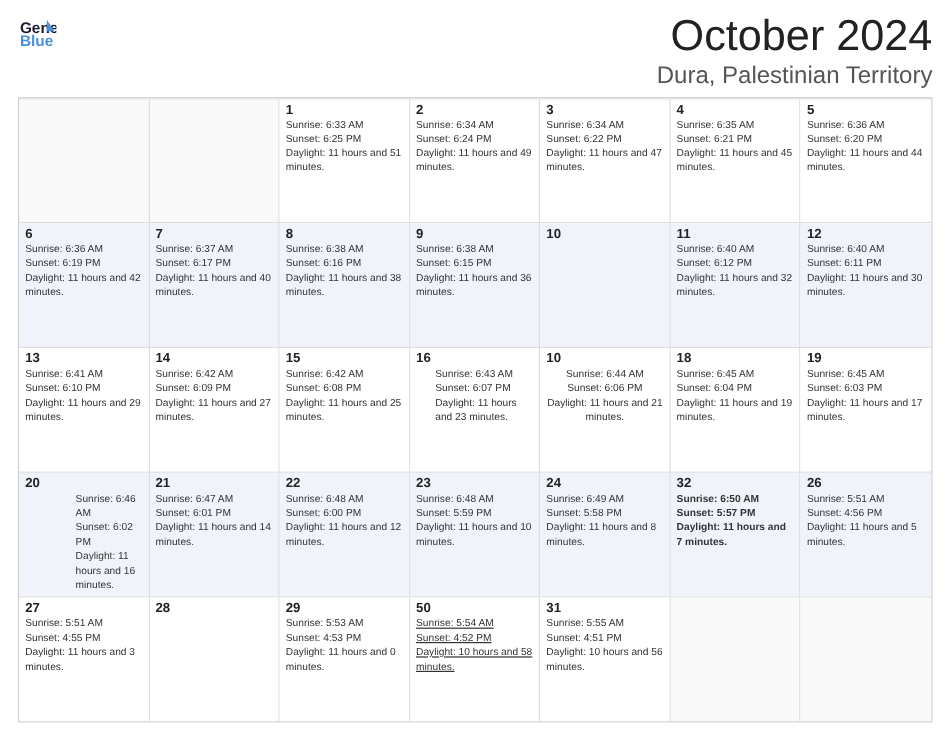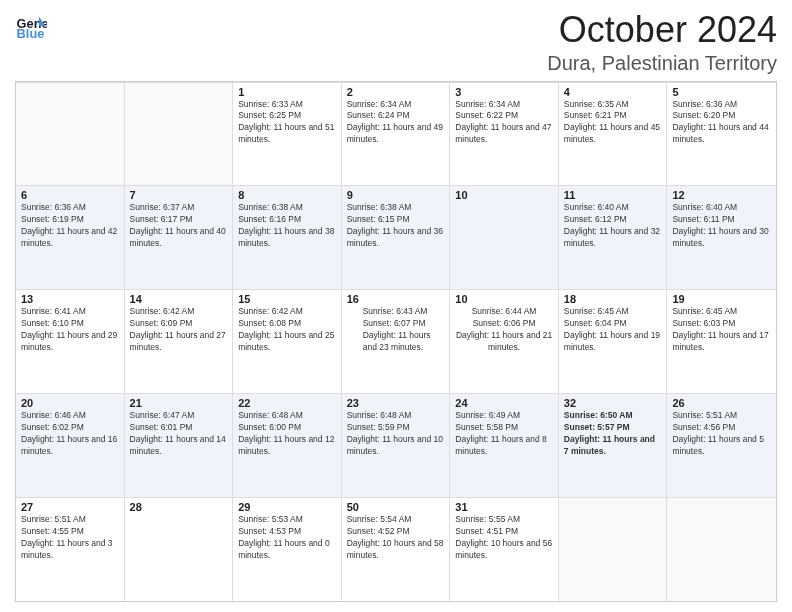--- a/index.html
+++ b/index.html
@@ -236,21 +236,21 @@
           <div class="cal-cell">
             <span class="day-num">19</span>
             <div class="cell-info" style="white-space: pre-line;">Sunrise: 6:45 AM
 Sunset: 6:03 PM
 Daylight: 11 hours and 17 minutes.</div>
           </div>
         </div>
         <div class="cal-row">
           <div class="cal-cell alt-row">
             <span class="day-num">20</span>
-            <div class="cell-info" style="white-space: pre-line;">Sunrise: 6:46 AM
+            <div class="cell-info" style="white-space: pre-line; margin-left: 42px;">Sunrise: 6:46 AM
 Sunset: 6:02 PM
 Daylight: 11 hours and 16 minutes.</div>
           </div>
           <div class="cal-cell alt-row">
             <span class="day-num">21</span>
             <div class="cell-info" style="white-space: pre-line;">Sunrise: 6:47 AM
 Sunset: 6:01 PM
 Daylight: 11 hours and 14 minutes.</div>
           </div>
           <div class="cal-cell alt-row">
@@ -295,21 +295,21 @@
             <span class="day-num">28</span>
           </div>
           <div class="cal-cell">
             <span class="day-num">29</span>
             <div class="cell-info" style="white-space: pre-line;">Sunrise: 5:53 AM
 Sunset: 4:53 PM
 Daylight: 11 hours and 0 minutes.</div>
           </div>
           <div class="cal-cell">
             <span class="day-num">50</span>
-            <div class="cell-info" style="white-space: pre-line;">Sunrise: 5:54 AM
+            <div class="cell-info" style="white-space: pre-line; text-decoration: underline;">Sunrise: 5:54 AM
 Sunset: 4:52 PM
 Daylight: 10 hours and 58 minutes.</div>
           </div>
           <div class="cal-cell">
             <span class="day-num">31</span>
             <div class="cell-info" style="white-space: pre-line;">Sunrise: 5:55 AM
 Sunset: 4:51 PM
 Daylight: 10 hours and 56 minutes.</div>
           </div>
           <div class="cal-cell empty"></div>

